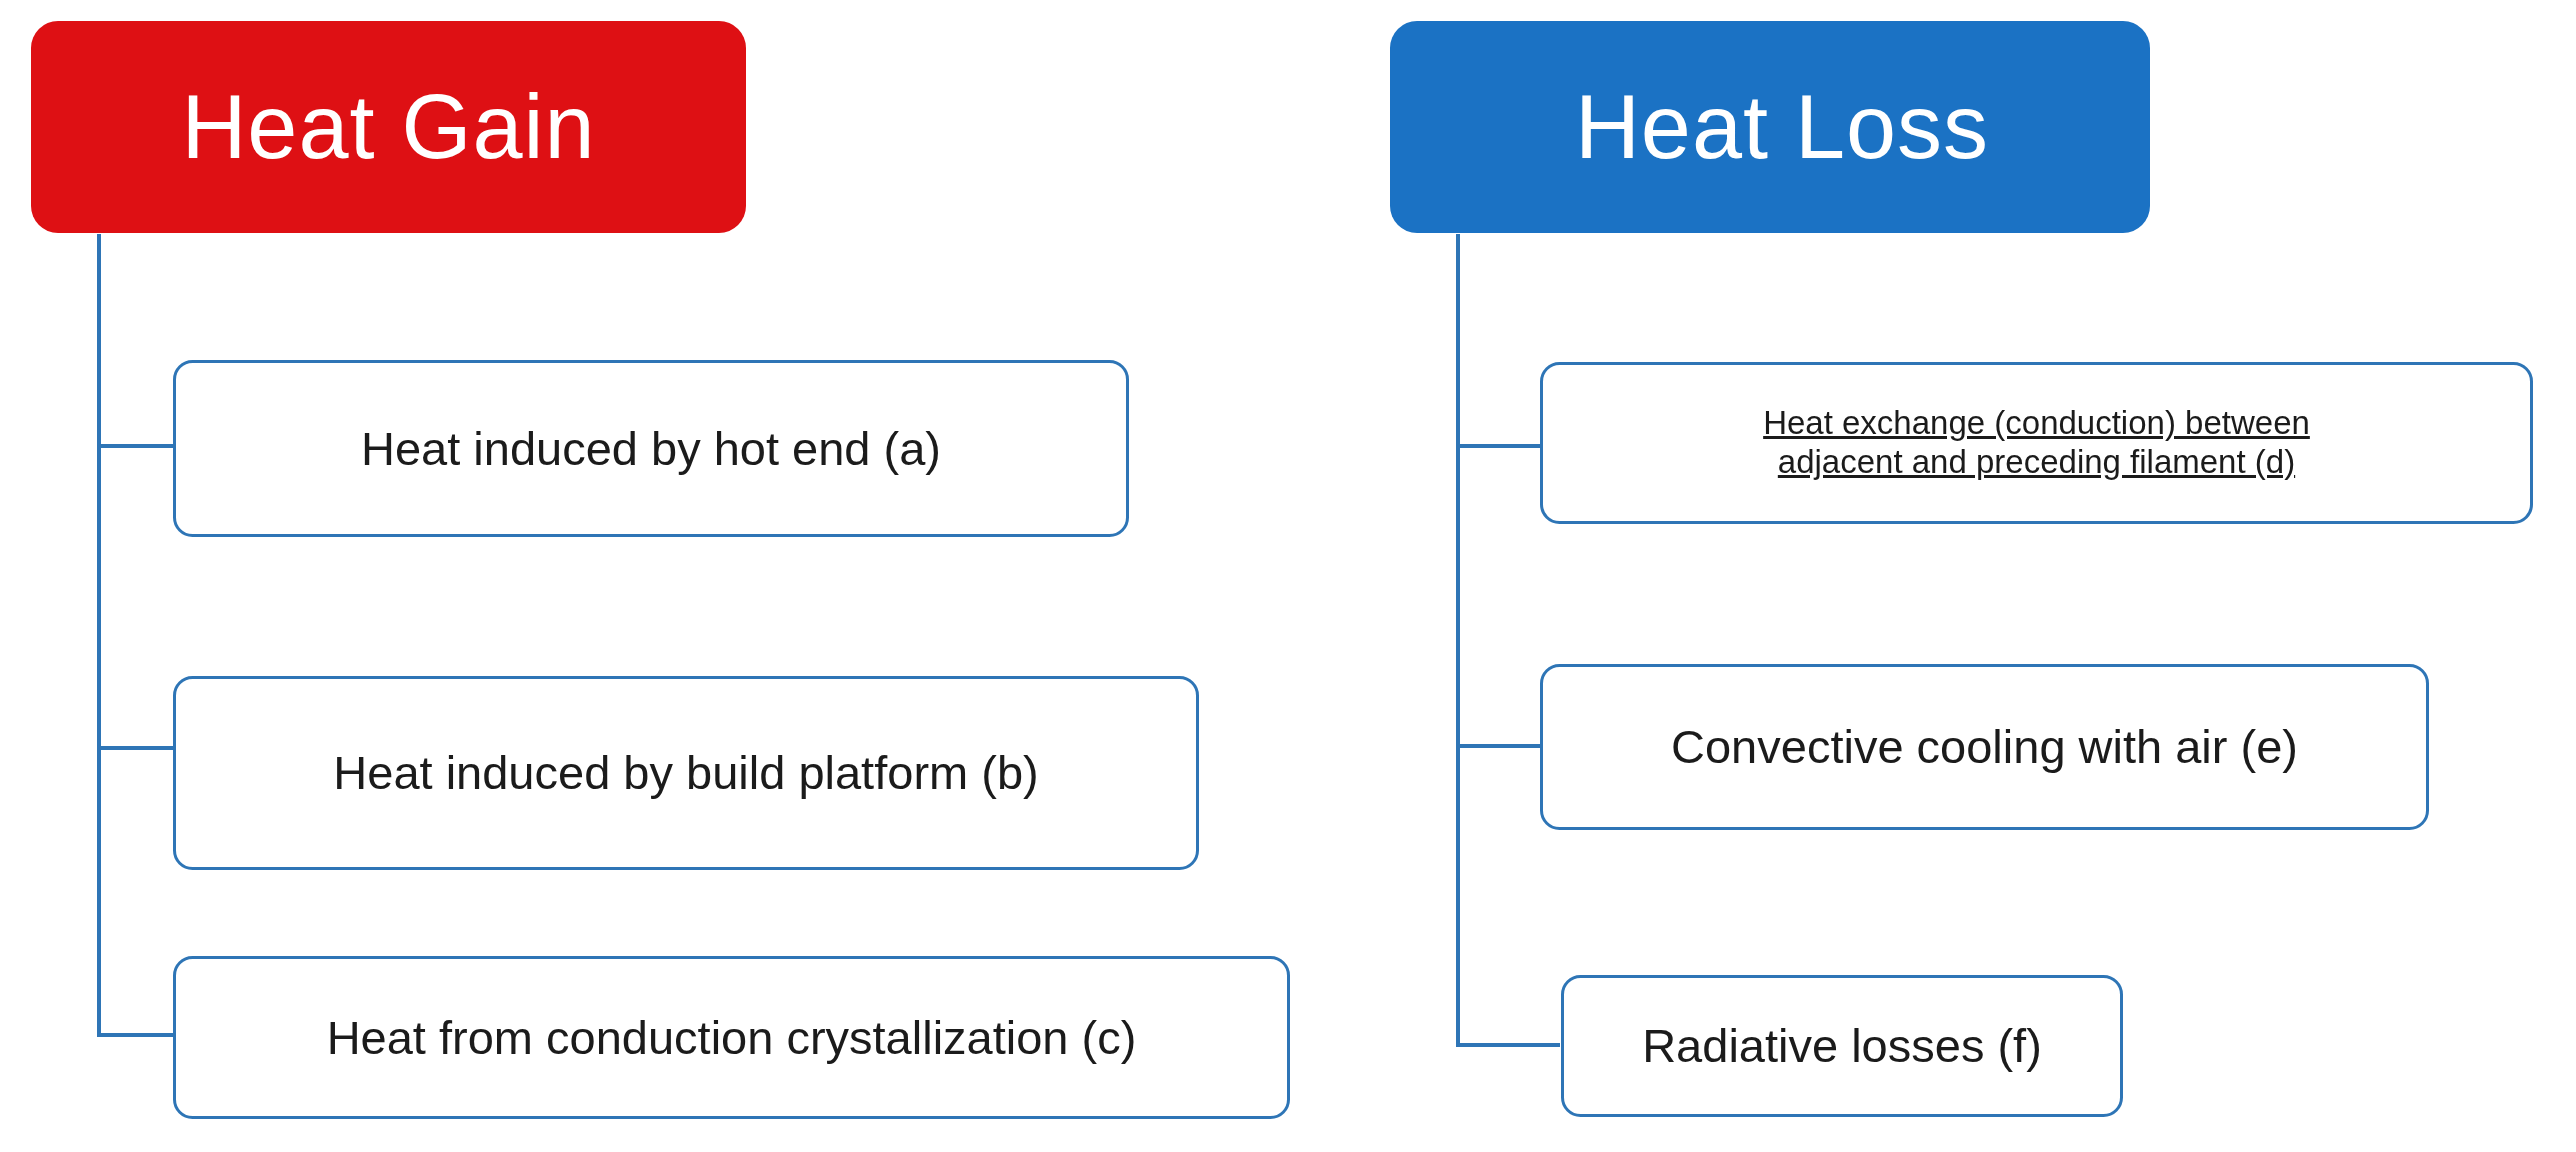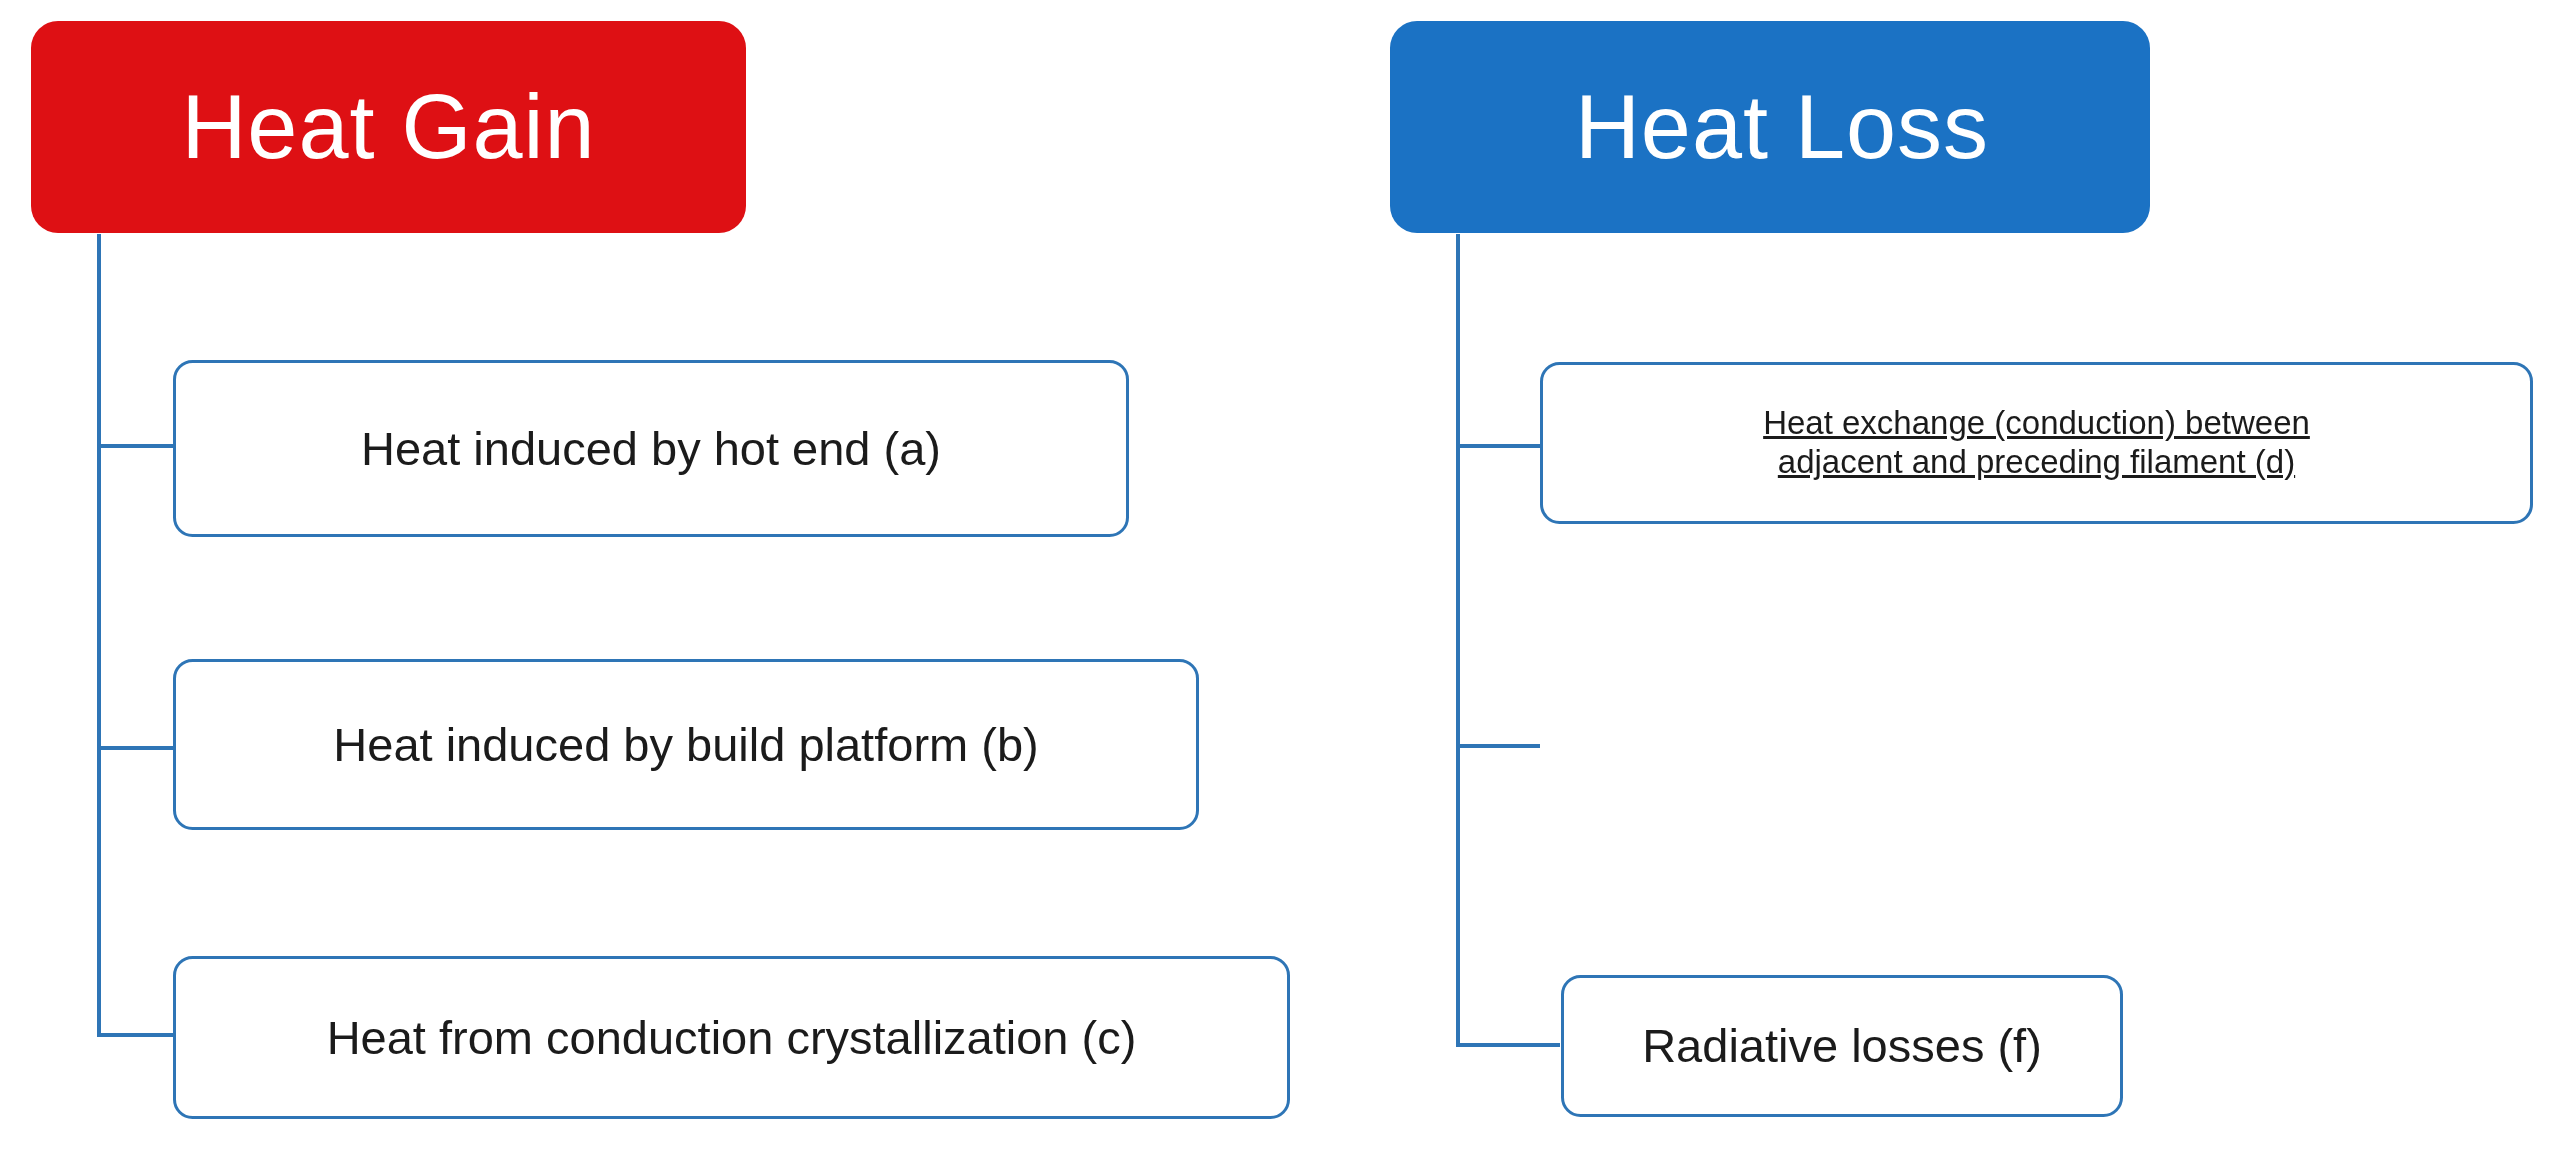--- a/index.html
+++ b/index.html
@@ -62,21 +62,21 @@
 
   <div class="line" style="left:97px; top:234px; width:3.9px; height:803px;"></div>
   <div class="line" style="left:97px; top:444px; width:78px; height:3.9px;"></div>
   <div class="line" style="left:97px; top:746px; width:78px; height:3.9px;"></div>
   <div class="line" style="left:97px; top:1033px; width:78px; height:3.9px;"></div>
 
   <div class="node-box" style="left:173px; top:360px; width:956px; height:177px;">
     <span class="label">Heat induced by hot end (a)</span>
   </div>
 
-  <div class="node-box" style="left:173px; top:659px; width:1026px; height:171px;">
+  <div class="node-box" style="left:173px; top:676px; width:1026px; height:194px;">
     <span class="label">Heat induced by build platform (b)</span>
   </div>
 
   <div class="node-box" style="left:173px; top:956px; width:1117px; height:163px;">
     <span class="label">Heat from conduction crystallization (c)</span>
   </div>
 
   <div class="header-box header-loss" style="left:1390px; top:21.4px; width:736px; height:212px;padding-left:24px;">
     <span class="label">Heat Loss</span>
   </div>
@@ -84,19 +84,22 @@
   <div class="line" style="left:1456px; top:234px; width:3.9px; height:813px;"></div>
   <div class="line" style="left:1456px; top:444px; width:84px; height:3.9px;"></div>
   <div class="line" style="left:1456px; top:744px; width:84px; height:3.9px;"></div>
   <div class="line" style="left:1456px; top:1043px; width:104px; height:3.9px;"></div>
 
   <div class="node-box node-d" style="left:1540px; top:362px; width:993px; height:162px;">
     <span class="label">Heat exchange (conduction) between
 adjacent and preceding filament (d)</span>
   </div>
 
+  <div class="node-box" style="left:1540px; top:664px; width:889px; height:166px;">
+    <span class="label">Convective cooling with air (e)</span>
+  </div>
 
   <div class="node-box" style="left:1561px; top:975px; width:562px; height:142px;">
     <span class="label">Radiative losses (f)</span>
   </div>
 
 </div>
 
 
 </body></html>

